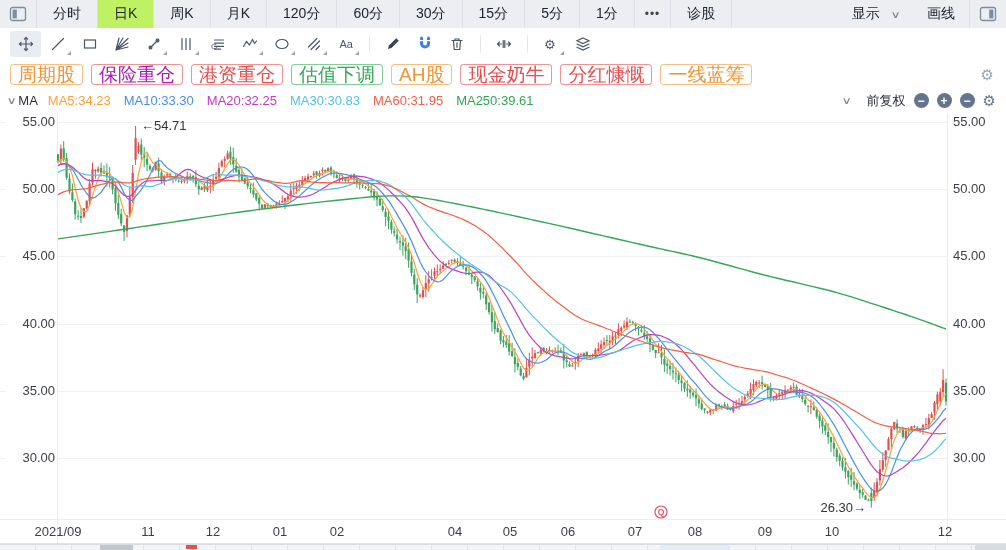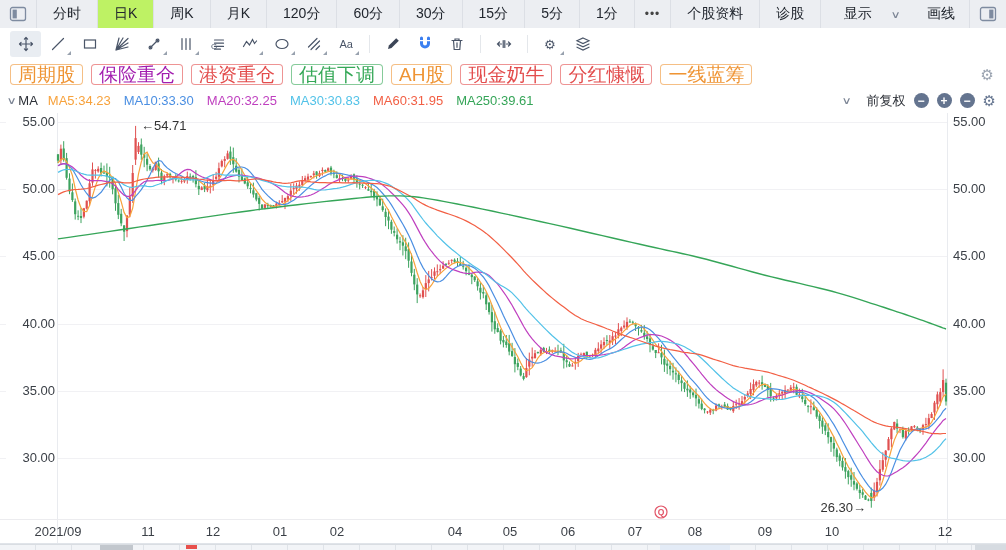--- a/index.html
+++ b/index.html
@@ -8,21 +8,21 @@
 
   
   .topbar{position:absolute;top:0;left:0;right:0;height:28px;background:#eceef2;border-bottom:1px solid #d5d9df;display:flex;align-items:stretch;}
   .tbicon{width:36px;display:flex;align-items:center;justify-content:center;border-right:1px solid #dcdfe5;}
   .tbicon.rightend{border-right:none;border-left:1px solid #dcdfe5;}
   .tabwrap{display:flex;align-items:stretch;}
   .tab{display:flex;align-items:center;justify-content:center;padding:0 16px;border-right:1px solid #dcdfe5;font-size:14px;color:#21262e;cursor:pointer;white-space:nowrap;}
   .tab.active{background:#bef264;}
   .tab.more{font-size:12px;letter-spacing:1px;color:#444;padding:0 10px;}
   .flex1{flex:1;}
-  .dispbtn{display:flex;align-items:center;gap:20px;padding:0 14px;color:#21262e;cursor:pointer;}
+  .dispbtn{display:flex;align-items:center;gap:12px;padding:0 14px;color:#21262e;cursor:pointer;}
   .chev{color:#7b8494;font-size:10px;transform:scaleX(1.4);display:inline-block;}
 
   
   .drawbar{position:absolute;top:28px;left:0;right:0;height:32px;background:#fff;border-bottom:1px solid #e9ebef;display:flex;align-items:center;padding-left:10px;}
   .dicon{width:31px;height:26px;margin-right:1px;display:flex;align-items:center;justify-content:center;position:relative;border-radius:3px;cursor:pointer;}
   .dicon.active{background:#e9edf2;}
   .dicon .caret{position:absolute;right:2px;bottom:2px;width:0;height:0;border-left:4px solid transparent;border-bottom:4px solid #98a1ae;}
   .dsep{width:1px;height:18px;background:#e4e7eb;margin:0 7px;}
 
   
@@ -71,21 +71,20 @@
         <div class="tab">月K</div>
         <div class="tab">120分</div>
         <div class="tab">60分</div>
         <div class="tab">30分</div>
         <div class="tab">15分</div>
         <div class="tab">5分</div>
         <div class="tab">1分</div>
       </div>
     <div class="tab more">•••</div>
     <div class="tabwrap" id="xtabs">
-        <div class="tab">个股资料</div>
         <div class="tab">诊股</div>
       </div>
     <div class="flex1"></div>
     <div class="dispbtn">
       <span>显示</span>
       <span class="chev">∨</span>
     </div>
     <div class="dispbtn">
       <span>画线</span>
     </div>

